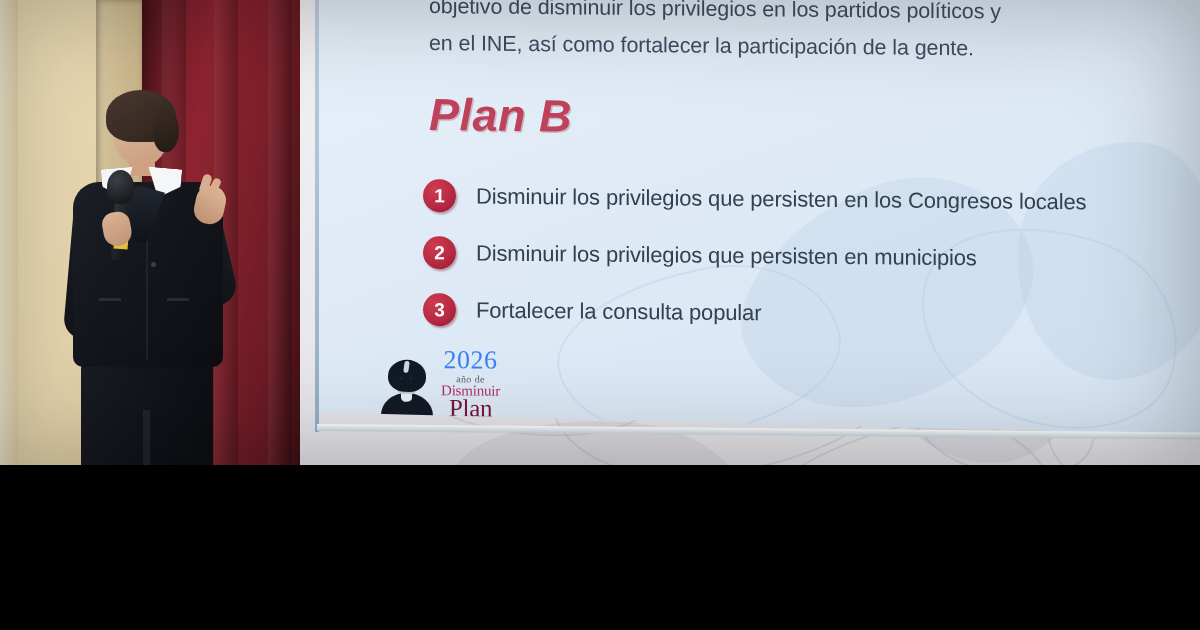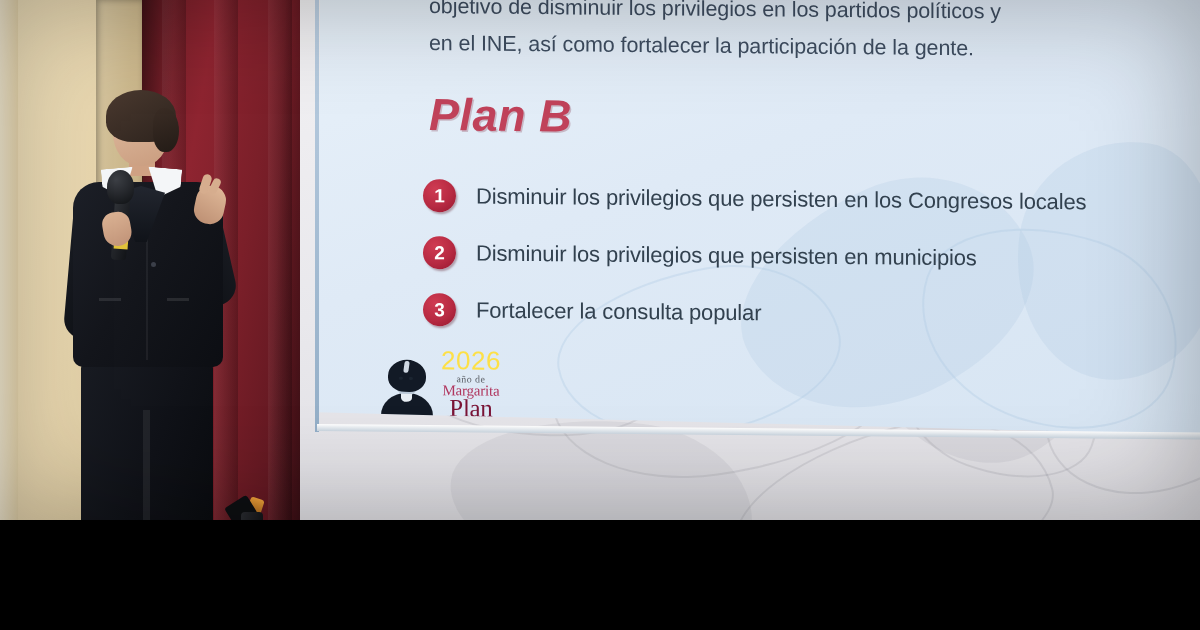--- a/index.html
+++ b/index.html
@@ -1,17 +1,17 @@
 <!DOCTYPE html>
 <html><head>
 <meta charset="utf-8">
 <style>
   html,body{margin:0;padding:0;background:#000;}
   #stage{
-    position:relative;width:1200px;height:520px;overflow:hidden;
+    position:relative;width:1200px;height:465px;overflow:hidden;
     font-family:"Liberation Sans","DejaVu Sans",sans-serif;
     background:#2b2b2b;
   }
   
   .wall-left{position:absolute;left:0;top:0;width:120px;height:590px;
     background:linear-gradient(100deg,#efe0bb 0%,#e8d6ae 55%,#d8c69c 100%);}
   .wall-left:after{content:"";position:absolute;left:0;top:0;width:18px;height:100%;
     background:linear-gradient(90deg,#f6ecd2,#e3d2aa);}
   .pilaster{position:absolute;left:96px;top:0;width:46px;height:592px;
     background:linear-gradient(95deg,#d9c9a4 0%,#cdb98e 40%,#bfa97c 100%);
@@ -85,21 +85,21 @@
   .portrait{position:relative;width:56px;height:62px;flex:none;}
   .p-hair{position:absolute;left:9px;top:0;width:38px;height:32px;border-radius:50% 50% 44% 44%;background:#121a26;}
   .p-part{position:absolute;left:25px;top:1px;width:5px;height:12px;background:#cfd8e2;border-radius:3px;transform:rotate(8deg);}
   .p-face{position:absolute;left:16px;top:8px;width:24px;height:28px;border-radius:48% 48% 52% 52%;background:#b9c7d6;}
   .p-eye{position:absolute;width:4px;height:2.5px;background:#1b2531;border-radius:2px;top:17px;}
   .p-eye.a{left:20px;} .p-eye.b{left:30px;}
   .p-body{position:absolute;left:2px;top:33px;width:52px;height:29px;background:#121a26;
     border-radius:50% 50% 0 0 / 78% 78% 0 0;}
   .p-collar{position:absolute;left:22px;top:34px;width:11px;height:8px;background:#e8eef4;border-radius:0 0 50% 50%;}
   .logotext{margin-left:6px;padding-bottom:2px;line-height:1;text-align:center;}
-  .lt-year{font-family:Liberation Sans, sans-serif;font-size:26px;color:#fde047;letter-spacing:.5px;}
+  .lt-year{font-family:Liberation Serif, serif;font-size:26px;color:#3b82f6;letter-spacing:.5px;}
   .lt-ano{font-family:"Liberation Serif",serif;font-size:10px;color:#5b5f66;letter-spacing:.4px;margin-top:1px;}
   .lt-marg{font-family:"Liberation Serif",serif;font-size:15px;color:#b0355e;letter-spacing:-.2px;margin-top:-1px;}
   .lt-maza{font-family:"Liberation Serif",serif;font-size:25px;color:#7a1436;letter-spacing:-.3px;margin-top:-3px;}
 
   
   .person{position:absolute;left:55px;top:90px;width:200px;height:535px;}
   .head{position:absolute;left:58px;top:8px;width:56px;height:68px;border-radius:46% 46% 48% 48%;
     background:linear-gradient(160deg,#e2bfa4,#c99c7e);}
   .hair{position:absolute;left:51px;top:0;width:70px;height:52px;border-radius:50% 50% 38% 38%;
     background:linear-gradient(150deg,#4b3a30,#2d231d);}
@@ -229,21 +229,21 @@
         <div class="p-face"></div>
         <div class="p-hair"></div>
         <div class="p-part"></div>
         <div class="p-eye a"></div>
         <div class="p-eye b"></div>
         <div class="p-collar"></div>
       </div>
       <div class="logotext">
         <div class="lt-year">2026</div>
         <div class="lt-ano">año de</div>
-        <div class="lt-marg">Margarita</div>
+        <div class="lt-marg">Disminuir</div>
         <div class="lt-maza">Plan</div>
       </div>
     </div>
 
    </div>
   </div>
 
   <div class="redband"></div>
   <div class="floor"></div>
   <div class="floor-left"></div>

